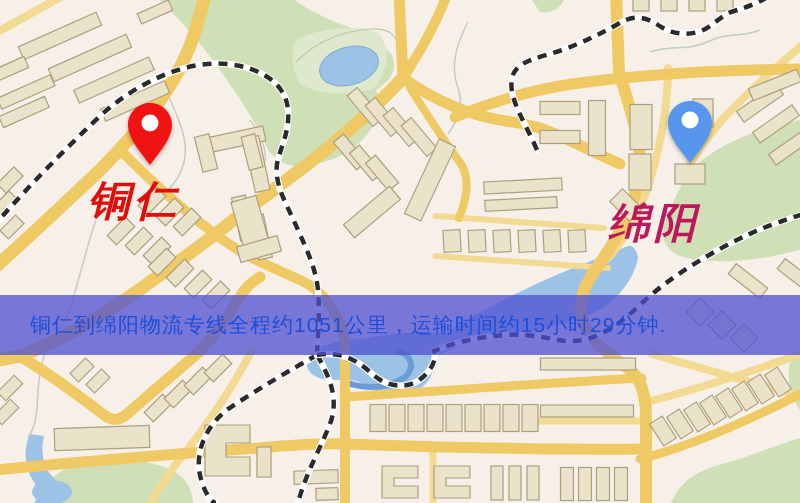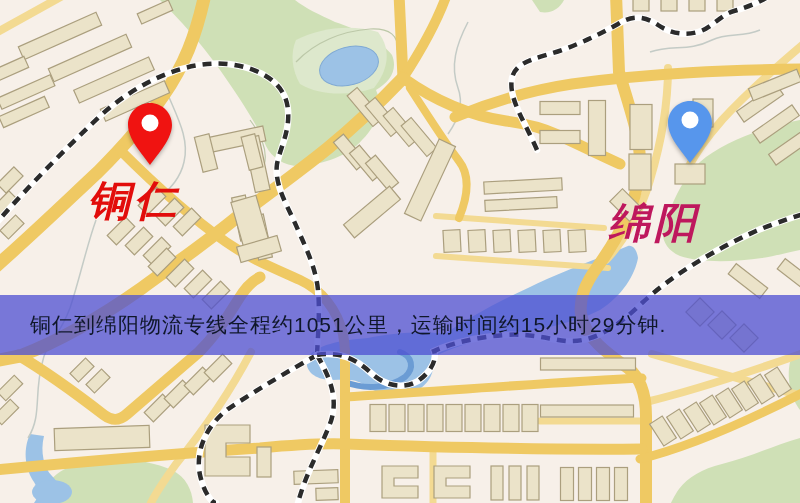--- a/index.html
+++ b/index.html
@@ -219,21 +219,21 @@
       <use href="#rw3" class="rail-base"></use>
         <use href="#rw3" class="rail-dash"></use>
       <use href="#rw4" class="rail-base"></use>
         <use href="#rw4" class="rail-dash"></use>
       <use href="#rw5" class="rail-base"></use>
         <use href="#rw5" class="rail-dash"></use>
     </g>
   </svg>
 
   <div id="route-banner" style="background-color: rgba(77, 79, 209, 0.75);">
-    <span style="color: #0f172a;">铜仁到绵阳物流专线全程约1051公里，运输时间约15小时29分钟.</span>
+    <span style="color: #1d4ed8;">铜仁到绵阳物流专线全程约1051公里，运输时间约15小时29分钟.</span>
   </div>
 
   <div class="marker" style="left:127px;top:102px;">
     <svg width="46" height="64" viewBox="0 0 46 64">
       <path d="M23,1 C10.8,1 1,10.8 1,23 C1,31 6,40 11,47 C16,54 21,60 23,63 C25,60 30,54 35,47 C40,40 45,31 45,23 C45,10.8 35.2,1 23,1 Z" fill="#f01311"></path>
       <circle cx="23" cy="21" r="8.5" fill="#ffffff"></circle>
     </svg>
   </div>
 
   <div class="marker" style="left:667px;top:100px;">

